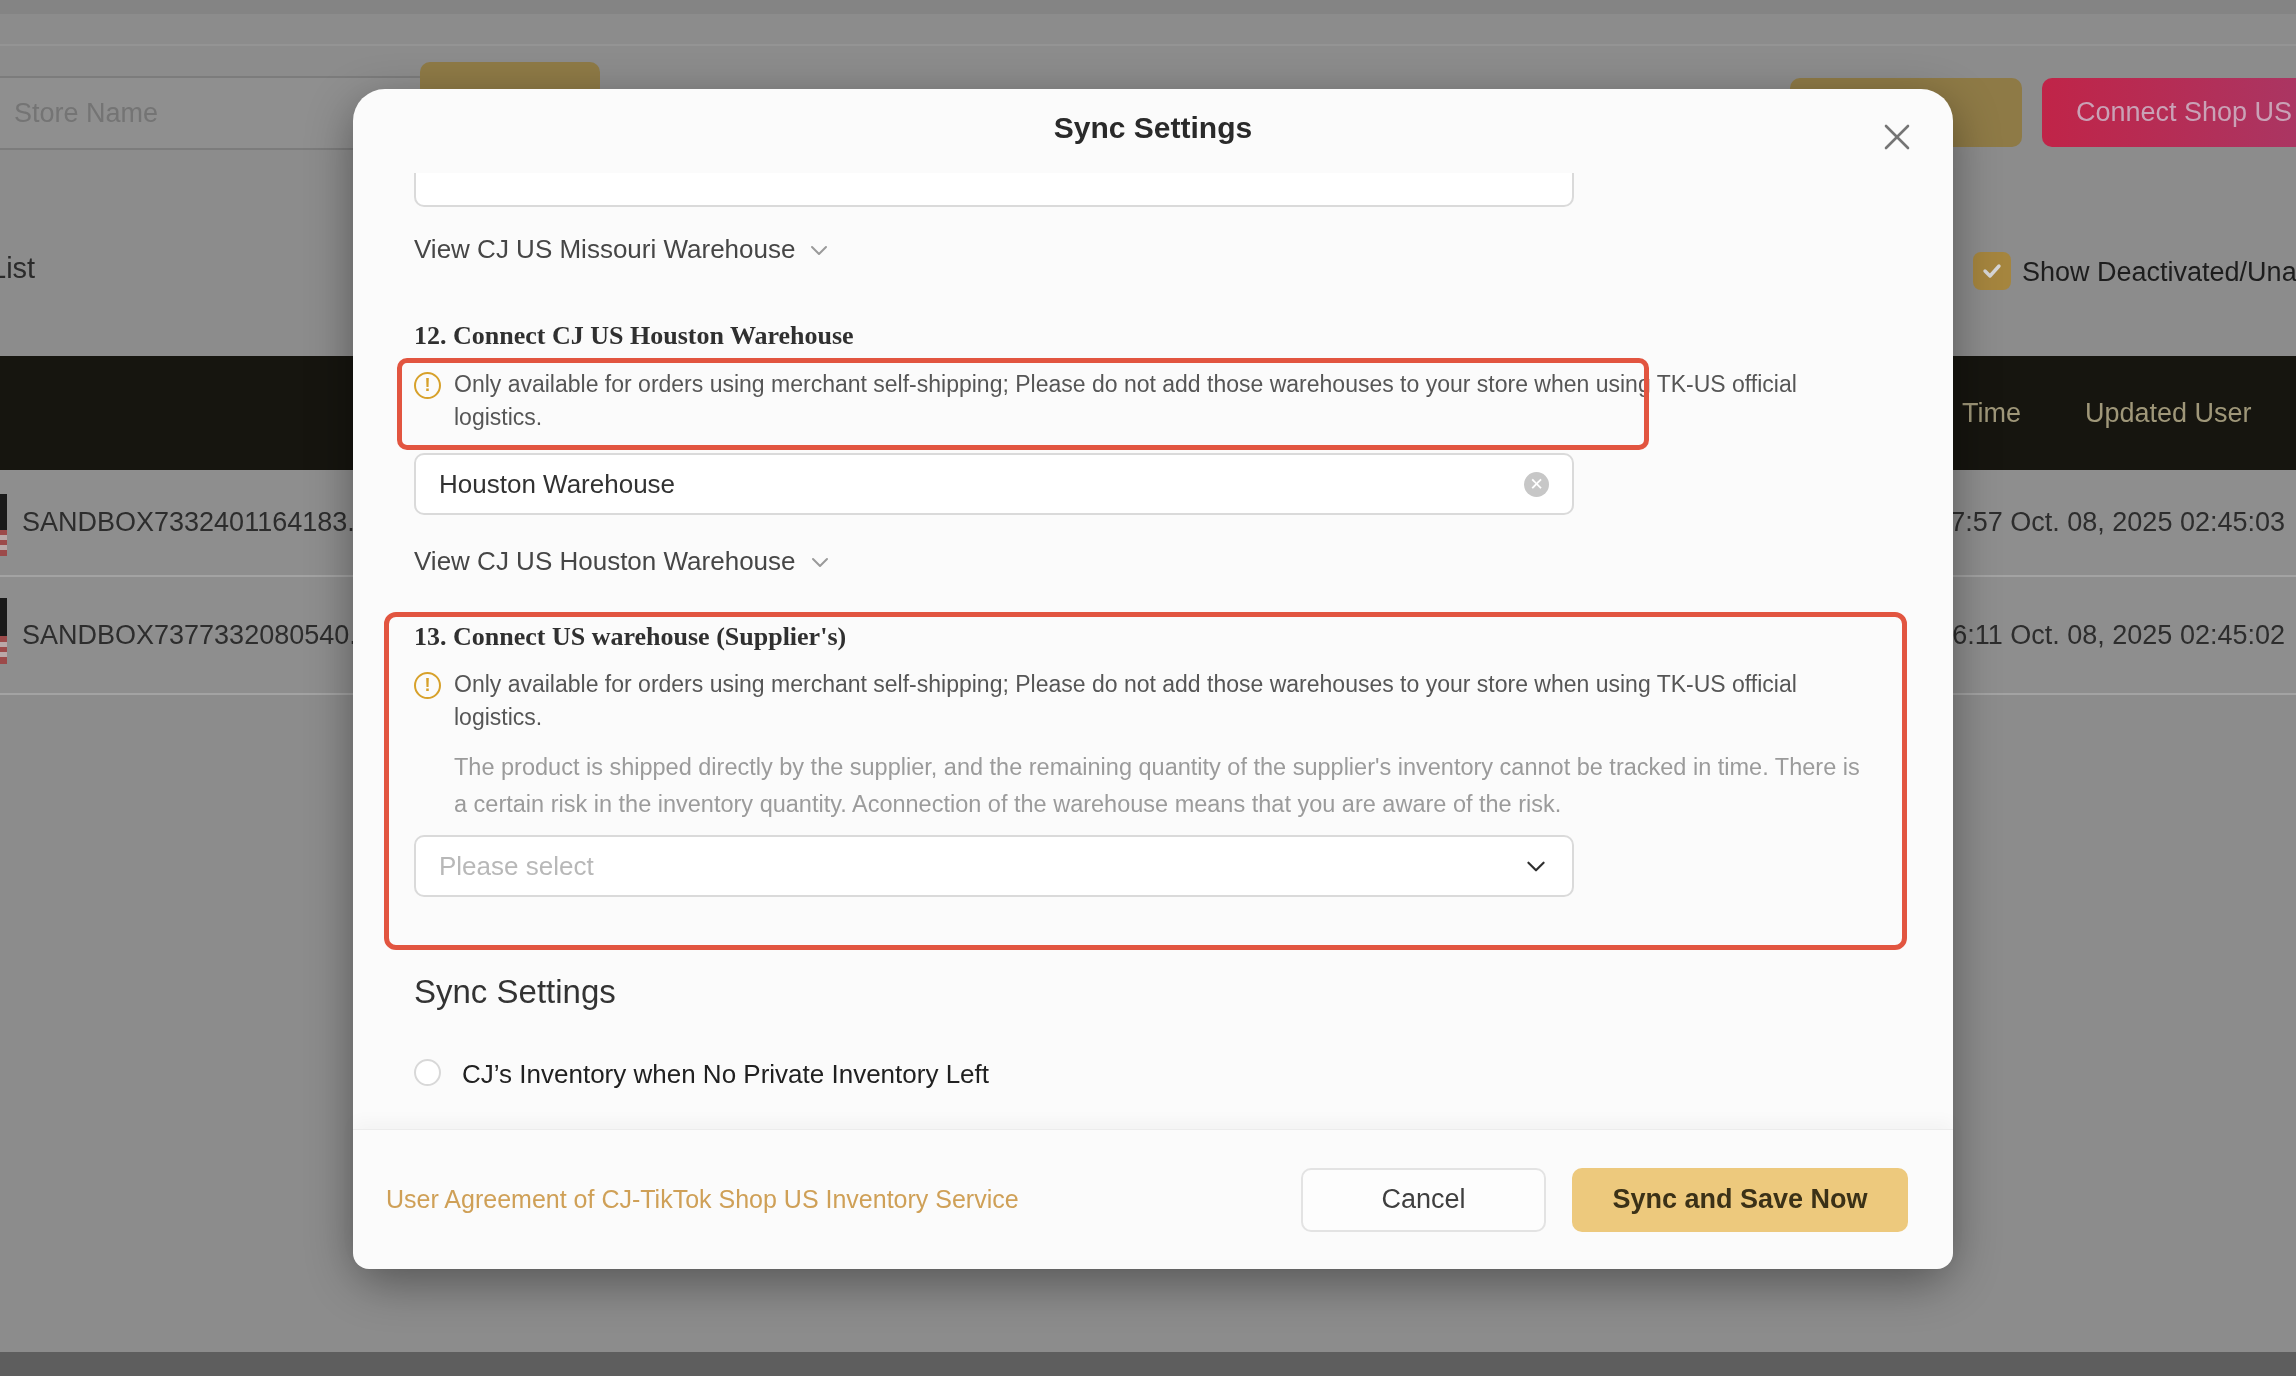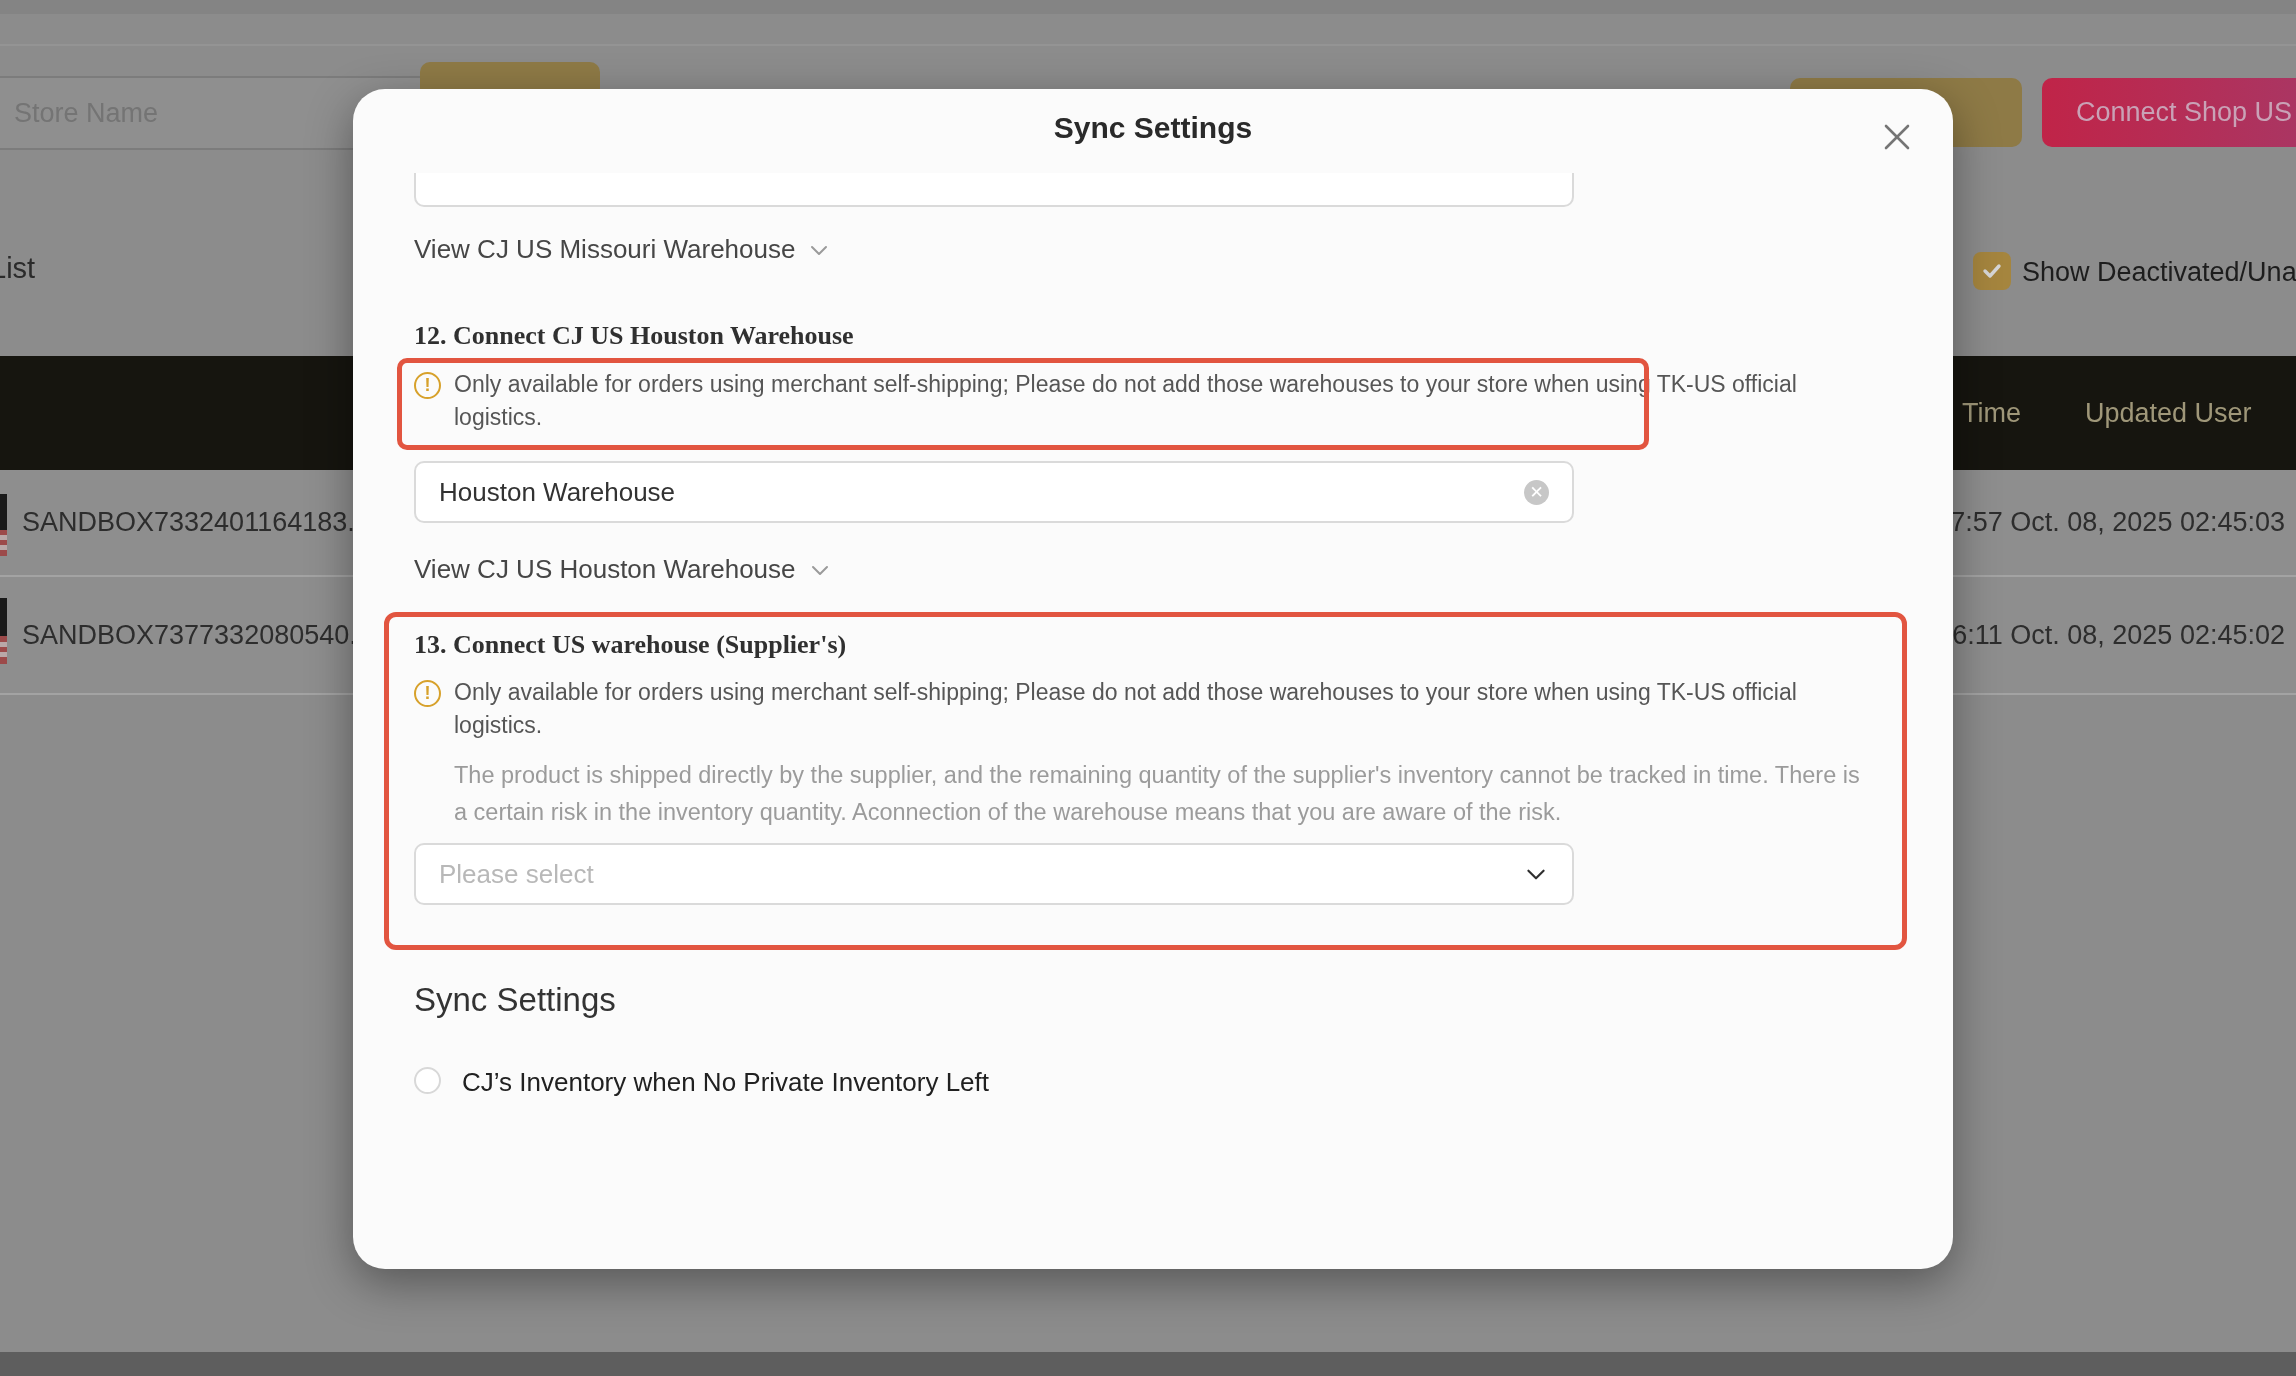--- a/index.html
+++ b/index.html
@@ -66,21 +66,21 @@
   .sec-heading { font-size:26px; font-weight:600; color:#303030;font-family:Liberation Serif, serif; }
   .heading-12 { margin-top:56px; }
   .heading-13 { margin-top:45px; }
 
   .warning-row { display:flex; align-items:flex-start; gap:13px; margin-top:17px; }
   .warning-row.w2 { margin-top:16px; }
   .warn-icon { flex:none; margin-top:4px; width:27px; height:27px; border:2px solid #d7a12b; border-radius:50%; color:#d7a12b; font-size:18px; font-weight:bold; display:flex; align-items:center; justify-content:center; }
   .warn-text { width:1412px; font-size:23px; line-height:33px; color:#565656; }
   .warn-text span { display:block; }
 
-  .houston-field { margin-top:27px; }
+  .houston-field { margin-top:19px; }
   .risk-text { margin-top:15px; margin-left:40px; width:1440px; font-size:23.5px; line-height:36.5px; color:#9b9b9b; }
   .risk-text span { display:block; }
   .select-field { margin-top:13px; }
 
   .sync-heading { margin-top:76px; font-size:33px; font-weight:500; color:#333333; }
   .radio-row { margin-top:48px; display:flex; align-items:flex-start; gap:21px; }
   .radio-circle { width:27px; height:27px; border:2px solid #d8d8d8; border-radius:50%; background:#ffffff; flex:none; cursor:pointer; }
   .radio-label { font-size:26px; color:#212121; }
 
   .modal-footer { position:absolute; left:0; bottom:0; width:100%; height:140px; background:#fbfbfb; border-top:1px solid #ececec; border-radius:0 0 16px 16px; display:flex; align-items:center; padding-left:33px; padding-right:45px; box-shadow:0 -8px 16px rgba(0,0,0,0.03); }
@@ -213,18 +213,24 @@
 
       <div class="sync-heading">Sync Settings</div>
 
       <div class="radio-row">
         <span class="radio-circle"></span>
         <span class="radio-label">CJ’s Inventory when No Private Inventory Left</span>
       </div>
 
     </div>
 
+    <div class="modal-footer">
+      <span class="agreement-link">User Agreement of CJ-TikTok Shop US Inventory Service</span>
+      <span class="footer-spacer"></span>
+      <div class="cancel-btn">Cancel</div>
+      <div class="save-btn">Sync and Save Now</div>
+    </div>
   </div>
 
   <div class="annotation ann-1"></div>
   <div class="annotation ann-2"></div>
 
 </div>
 
 </body></html>

